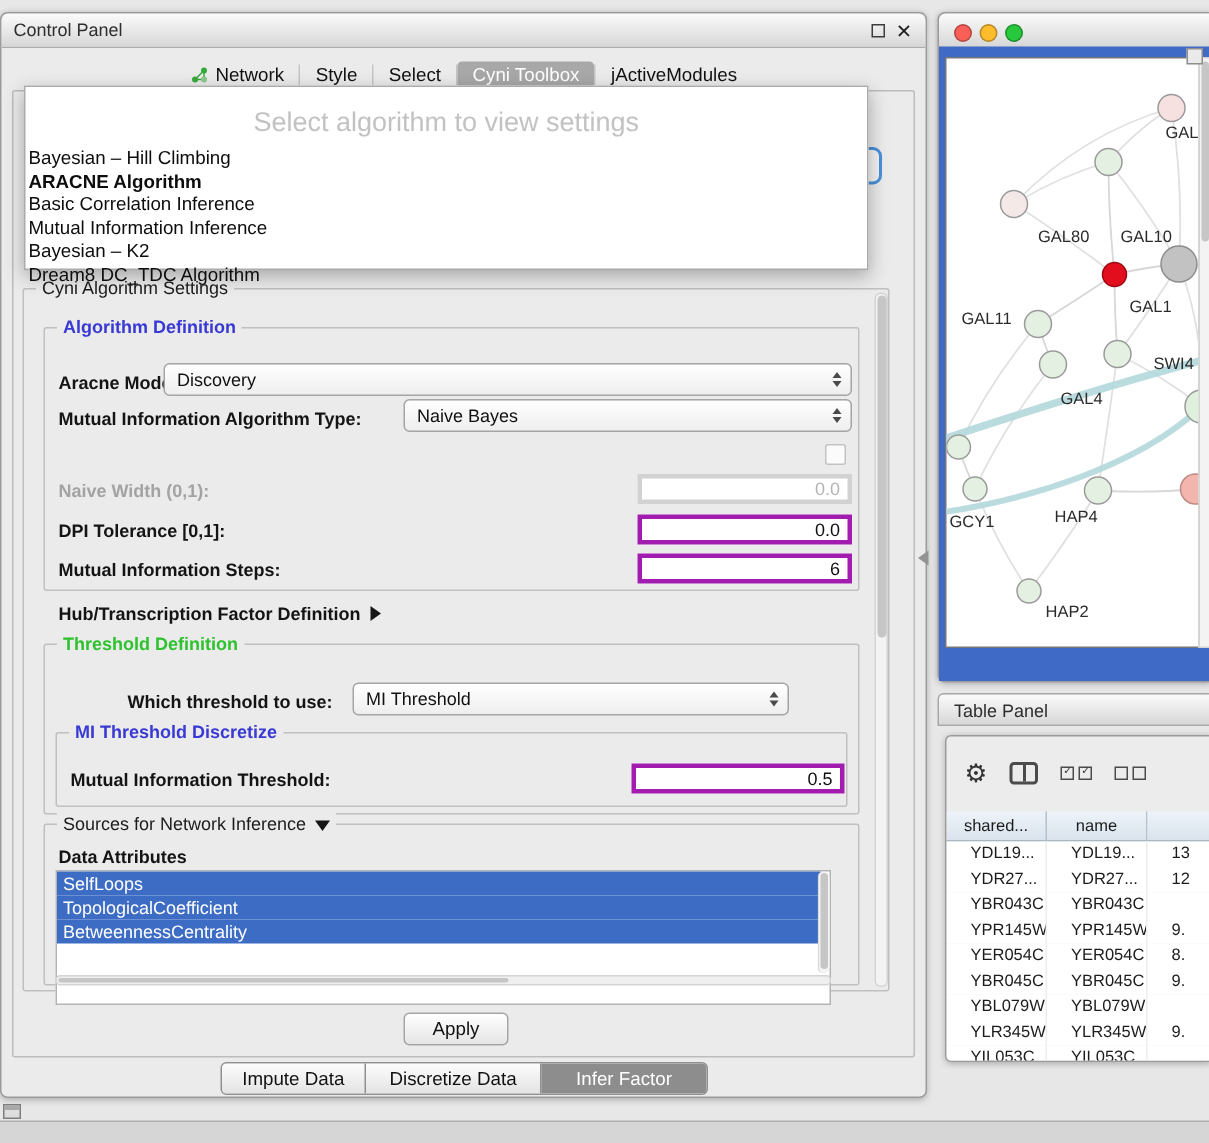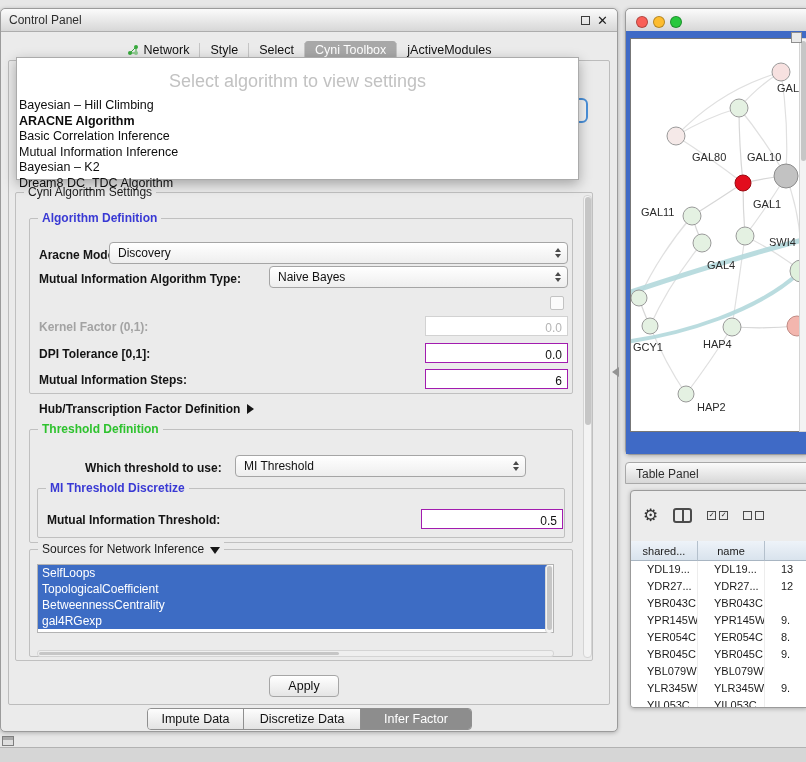--- a/index.html
+++ b/index.html
@@ -25,21 +25,21 @@
   .leg.blue{color:var(--group-title-blue,#3939d4);font-weight:bold}
   .leg.green{color:var(--group-title-green,#2ec22e);font-weight:bold}
   .lbl{position:absolute;font-weight:bold;font-size:12px;color:#141414;white-space:nowrap}
   .lbl.dis{color:#a3a3a3}
   
   .dd{position:absolute;height:22px;background:linear-gradient(#ffffff,#eeeeee);border:1px solid #a5a5a5;border-radius:4px;
       font-size:12px;display:flex;align-items:center;padding-left:8px;color:#111}
   .dd .arr{position:absolute;right:6px;top:50%;transform:translateY(-50%);display:flex;flex-direction:column;gap:2px}
   .tri-u{width:0;height:0;border-left:3.5px solid transparent;border-right:3.5px solid transparent;border-bottom:4px solid #4a4a4a}
   .tri-d{width:0;height:0;border-left:3.5px solid transparent;border-right:3.5px solid transparent;border-top:4px solid #4a4a4a}
-  .fld{position:absolute;height:20px;background:#fff;border:1px solid #a21caf;font-size:12px;display:flex;align-items:flex-end;
+  .fld{position:absolute;height:20px;background:#fff;border:3px solid #a21caf;font-size:12px;display:flex;align-items:flex-end;
        justify-content:flex-end;padding-right:5px;color:#111}
   .fld.dis{border-color:#d2d2d2;color:#b5b5b5}
   .cbox{position:absolute;width:14px;height:14px;border:1px solid #c3c3c3;border-radius:2px;background:#fbfbfb}
   .tri-right{display:inline-block;width:0;height:0;border-top:5px solid transparent;border-bottom:5px solid transparent;
              border-left:7px solid #161616;margin-left:7px;vertical-align:-1px}
   .tri-down{display:inline-block;width:0;height:0;border-left:5px solid transparent;border-right:5px solid transparent;
             border-top:7px solid #161616;margin-left:6px;vertical-align:-1px}
   
   .sb-v{position:absolute;background:#f3f3f3;border:1px solid #d4d4d4;border-radius:4px}
   .sb-h{position:absolute;background:#efefef;border:1px solid #d4d4d4;border-radius:3px}
@@ -156,21 +156,21 @@
   <div class="dd" style="left:268px;top:257px;width:299px">
     <span>Naive Bayes</span>
     <span class="arr">
         <i class="tri-u"></i>
         <i class="tri-d"></i>
       </span>
   </div>
 
   <span class="cbox" style="left:549px;top:287px"></span>
 
-  <span class="lbl dis" style="left:38px;top:311px">Kernel Factor (0,1):</span>
+  <span class="lbl dis" style="left:38px;top:311px">Naive Width (0,1):</span>
   <div class="fld dis" style="left:424px;top:307px;width:143px">
     <span>0.0</span>
   </div>
 
   <span class="lbl" style="left:38px;top:338px">DPI Tolerance [0,1]:</span>
   <div class="fld" style="left:424px;top:334px;width:143px">
     <span>0.0</span>
   </div>
 
   <span class="lbl" style="left:38px;top:364px">Mutual Information Steps:</span>
@@ -199,25 +199,24 @@
   </div>
   <span class="lbl" style="left:46px;top:504px">Mutual Information Threshold:</span>
   <div class="fld" style="left:420px;top:500px;width:142px">
     <span>0.5</span>
   </div>
 
   <div class="grp" style="left:28px;top:540px;width:544px;height:108px">
     <span class="leg"><span>Sources for Network Inference</span><i class="tri-down"></i></span>
   </div>
   <span class="lbl" style="left:38px;top:555px">Data Attributes</span>
-  <div class="listbox" style="left:36px;top:555px;width:517px;height:69px">
+  <div class="listbox" style="left:36px;top:571px;width:517px;height:90px">
     <div class="sel-row" style="width:509px">SelfLoops</div>
     <div class="sel-row" style="width:509px">TopologicalCoefficient</div>
     <div class="sel-row" style="width:509px">BetweennessCentrality</div>
-    <div class="sel-row" style="width:509px">gal4RGexp</div>
     <div class="sb-v" style="right:0;top:0;width:8px;height:68px;border:none;border-left:1px solid #d8d8d8">
       <div class="thumb" style="left:1px;top:1px;width:5px;height:64px"></div>
     </div>
   </div>
   <div class="sb-h" style="left:36px;top:641px;width:517px;height:7px">
     <div class="thumb" style="left:1px;top:1px;height:3px;width:300px"></div>
   </div>
 
   <div class="btn" style="left:268px;top:666px;width:70px">
     <span>Apply</span>

